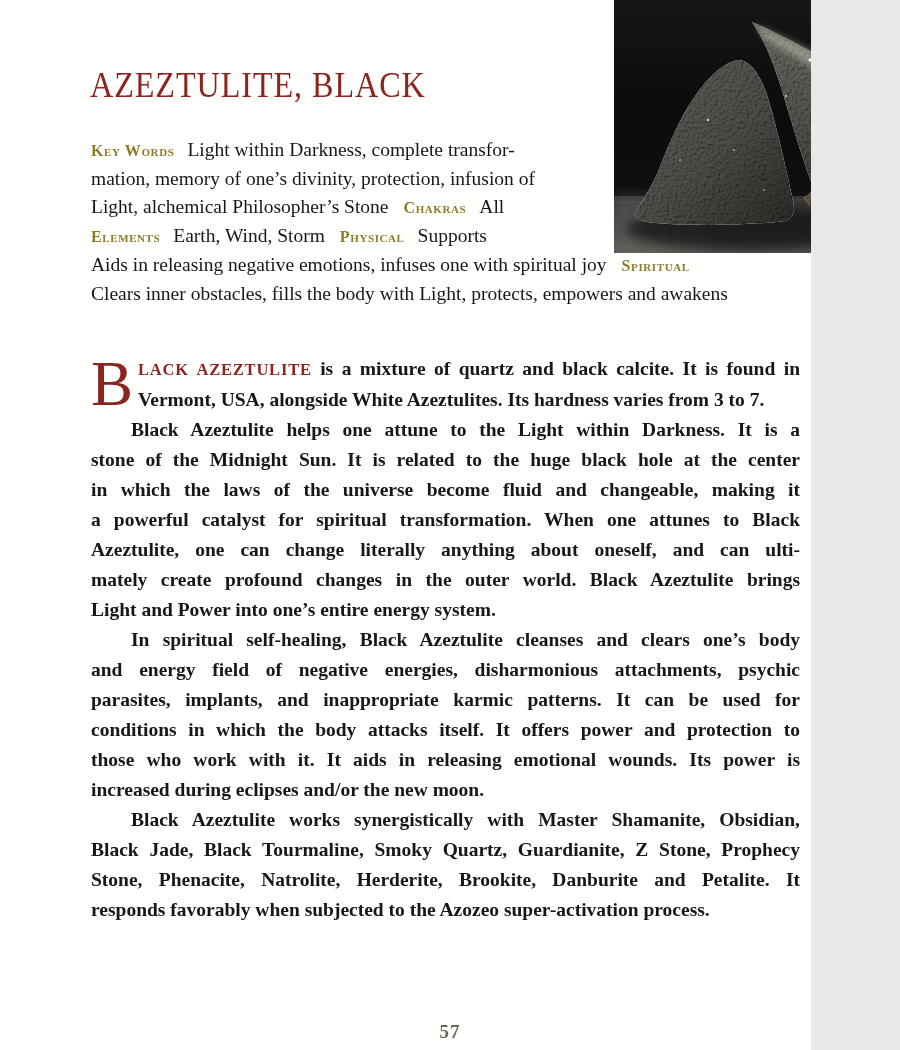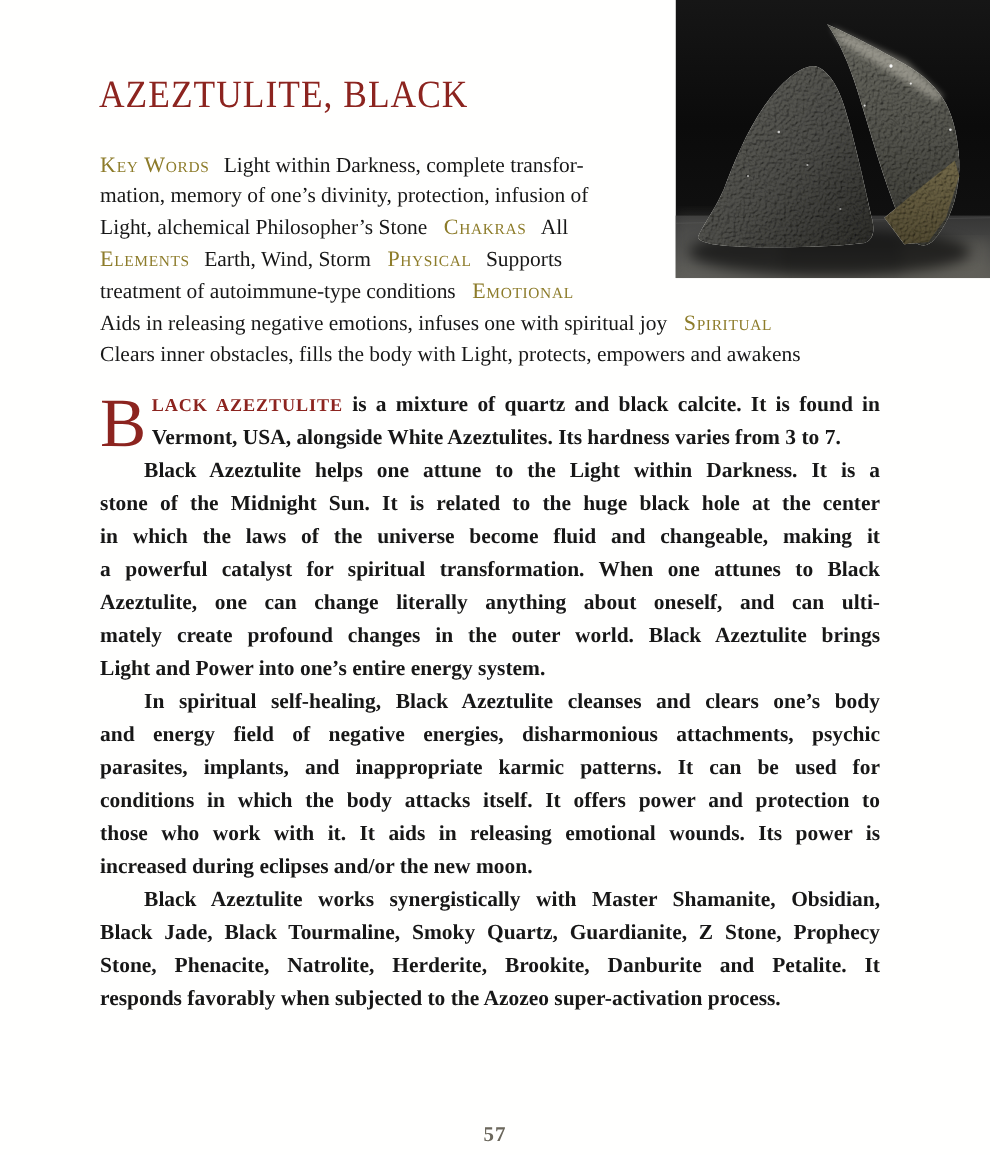--- a/index.html
+++ b/index.html
@@ -1,17 +1,17 @@
 <!DOCTYPE html>
 <html style="--background: #fffffe; --title_red: #8c241f; --label_olive: #8d7c2a; --body_text: #171717; --page_number: #6b675c;"><head>
 <meta charset="utf-8">
 <style>
   html,body{margin:0;padding:0;background:#e8e8e8;}
   .page{
-    position:relative; width:900px; height:1050px;
+    position:relative; width:811px; height:1050px;
     background:var(--background,#fffffe);
     font-family:"Liberation Serif", serif;
     color:var(--body_text,#161616);
     overflow:hidden;
   }
   .title{
     position:absolute; left:90px; top:66px;
     font-size:35px; line-height:40px; letter-spacing:1px;
     color:var(--title_red,#8c241f);
     transform:scaleX(0.92); transform-origin:left center;
@@ -21,25 +21,25 @@
     position:absolute; left:614px; top:0; width:286px; height:253px;
     overflow:hidden;
   }
   .photo svg{display:block;}
   .keywords{
     position:absolute; left:91px; top:136px; width:712px;
     font-size:19.5px; line-height:28px;
   }
   .kw-line{white-space:nowrap;}
   .kw-label{
-    font-variant:small-caps; font-weight:normal;
+    font-variant:small-caps; font-weight:bold;
     color:var(--label_olive,#8d7c2a);
     letter-spacing:0.6px;
     margin:0 13px 0 15px;
-    font-size:20px;
+    font-size:16px;
   }
   .kw-line .kw-label:first-child{margin-left:0;}
   .body-text{
     position:absolute; left:91px; top:354px; width:709px;
     font-size:19.5px; line-height:30px;
   }
   .b-line{text-align:justify; text-align-last:justify;font-weight:bold;}
   .b-line.last{text-align-last:left;}
   .b-line.indent{text-indent:40px;}
   .b-line.drop{margin-left:47px;}
@@ -135,21 +135,20 @@
         <circle cx="150" cy="190" r="1" opacity="0.5"></circle>
       </g>
     </svg>
   </div>
 
   <div class="keywords">
       <div class="kw-line"><span class="kw-label">Key Words</span><span class="kw-text">Light within Darkness, complete transfor-</span></div>
       <div class="kw-line"><span class="kw-text">mation, memory of one’s divinity, protection, infusion of</span></div>
       <div class="kw-line"><span class="kw-text">Light, alchemical Philosopher’s Stone</span><span class="kw-label">Chakras</span><span class="kw-text">All</span></div>
       <div class="kw-line"><span class="kw-label">Elements</span><span class="kw-text">Earth, Wind, Storm</span><span class="kw-label">Physical</span><span class="kw-text">Supports</span></div>
-      <div class="kw-line"><span class="kw-text">treatment of autoimmune-type conditions</span><span class="kw-label">Emotional</span></div>
       <div class="kw-line"><span class="kw-text">Aids in releasing negative emotions, infuses one with spiritual joy</span><span class="kw-label">Spiritual</span></div>
       <div class="kw-line"><span class="kw-text">Clears inner obstacles, fills the body with Light, protects, empowers and awakens</span></div>
     </div>
 
   <div class="body-text">
     <div class="dropcap">B</div>
   <div class="b-line drop"><span class="redcaps">LACK AZEZTULITE</span><span class="kw-text"> is a mixture of quartz and black calcite. It is found in</span></div>
       <div class="b-line last drop"><span class="kw-text">Vermont, USA, alongside White Azeztulites. Its hardness varies from 3 to 7.</span></div>
       <div class="b-line indent"><span class="kw-text">Black Azeztulite helps one attune to the Light within Darkness. It is a</span></div>
       <div class="b-line"><span class="kw-text">stone of the Midnight Sun. It is related to the huge black hole at the center</span></div>

